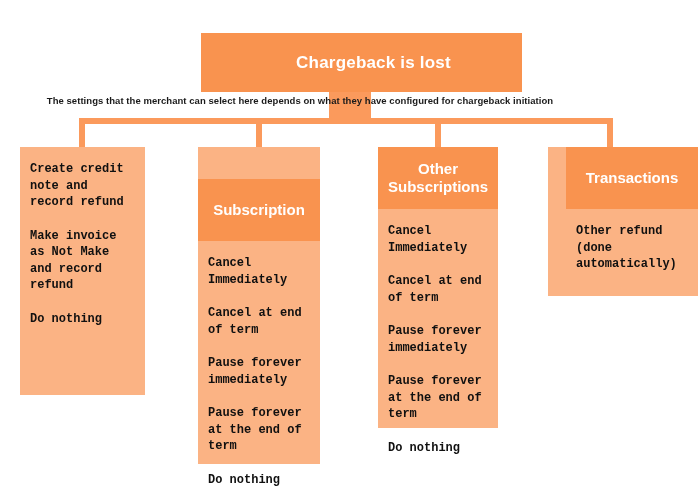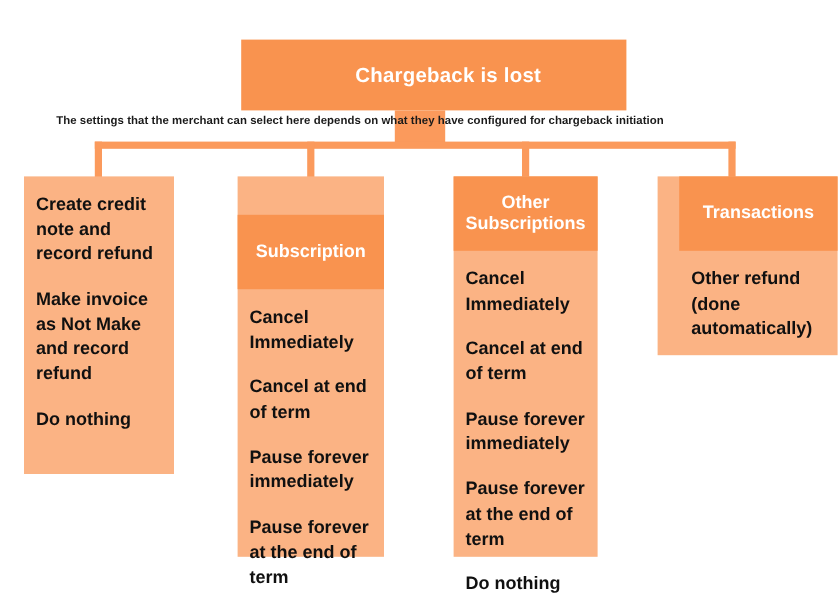--- a/index.html
+++ b/index.html
@@ -97,36 +97,37 @@
     font-weight: bold;
     line-height: 1.22;
     padding: 0 6px;
     box-sizing: border-box;
   }
   .col-body {
     padding: 14px 10px 12px 10px;
     box-sizing: border-box;
   }
   .opt {
-    font-size: 15px;
+    font-size: 12px;
     font-weight: bold;
     color: #101010;
     line-height: 1.38;
     margin-bottom: 17px;
+    font-family: Liberation Mono, monospace;
   }
   .opt:last-child { margin-bottom: 0; }
 
   
   #col-invoices      { left: 20px;  top: 147px; width: 125px; height: 248px; }
   #col-invoices .col-head { height: 62px; }
 
   #col-subscription  { left: 198px; top: 147px; width: 122px; height: 317px; }
   #col-subscription .col-head { height: 62px; margin-top: 32px; }
 
-  #col-other         { left: 378px; top: 147px; width: 120px; height: 317px; }
+  #col-other         { left: 378px; top: 147px; width: 120px; height: 281px; }
   #col-other .col-head { height: 62px; }
 
   #col-transactions  { left: 548px; top: 147px; width: 132px; height: 149px; padding-left: 18px; }
   #col-transactions .col-head { height: 62px; }
 </style>
 </head>
 <body>
 
 <div id="stage">
 

